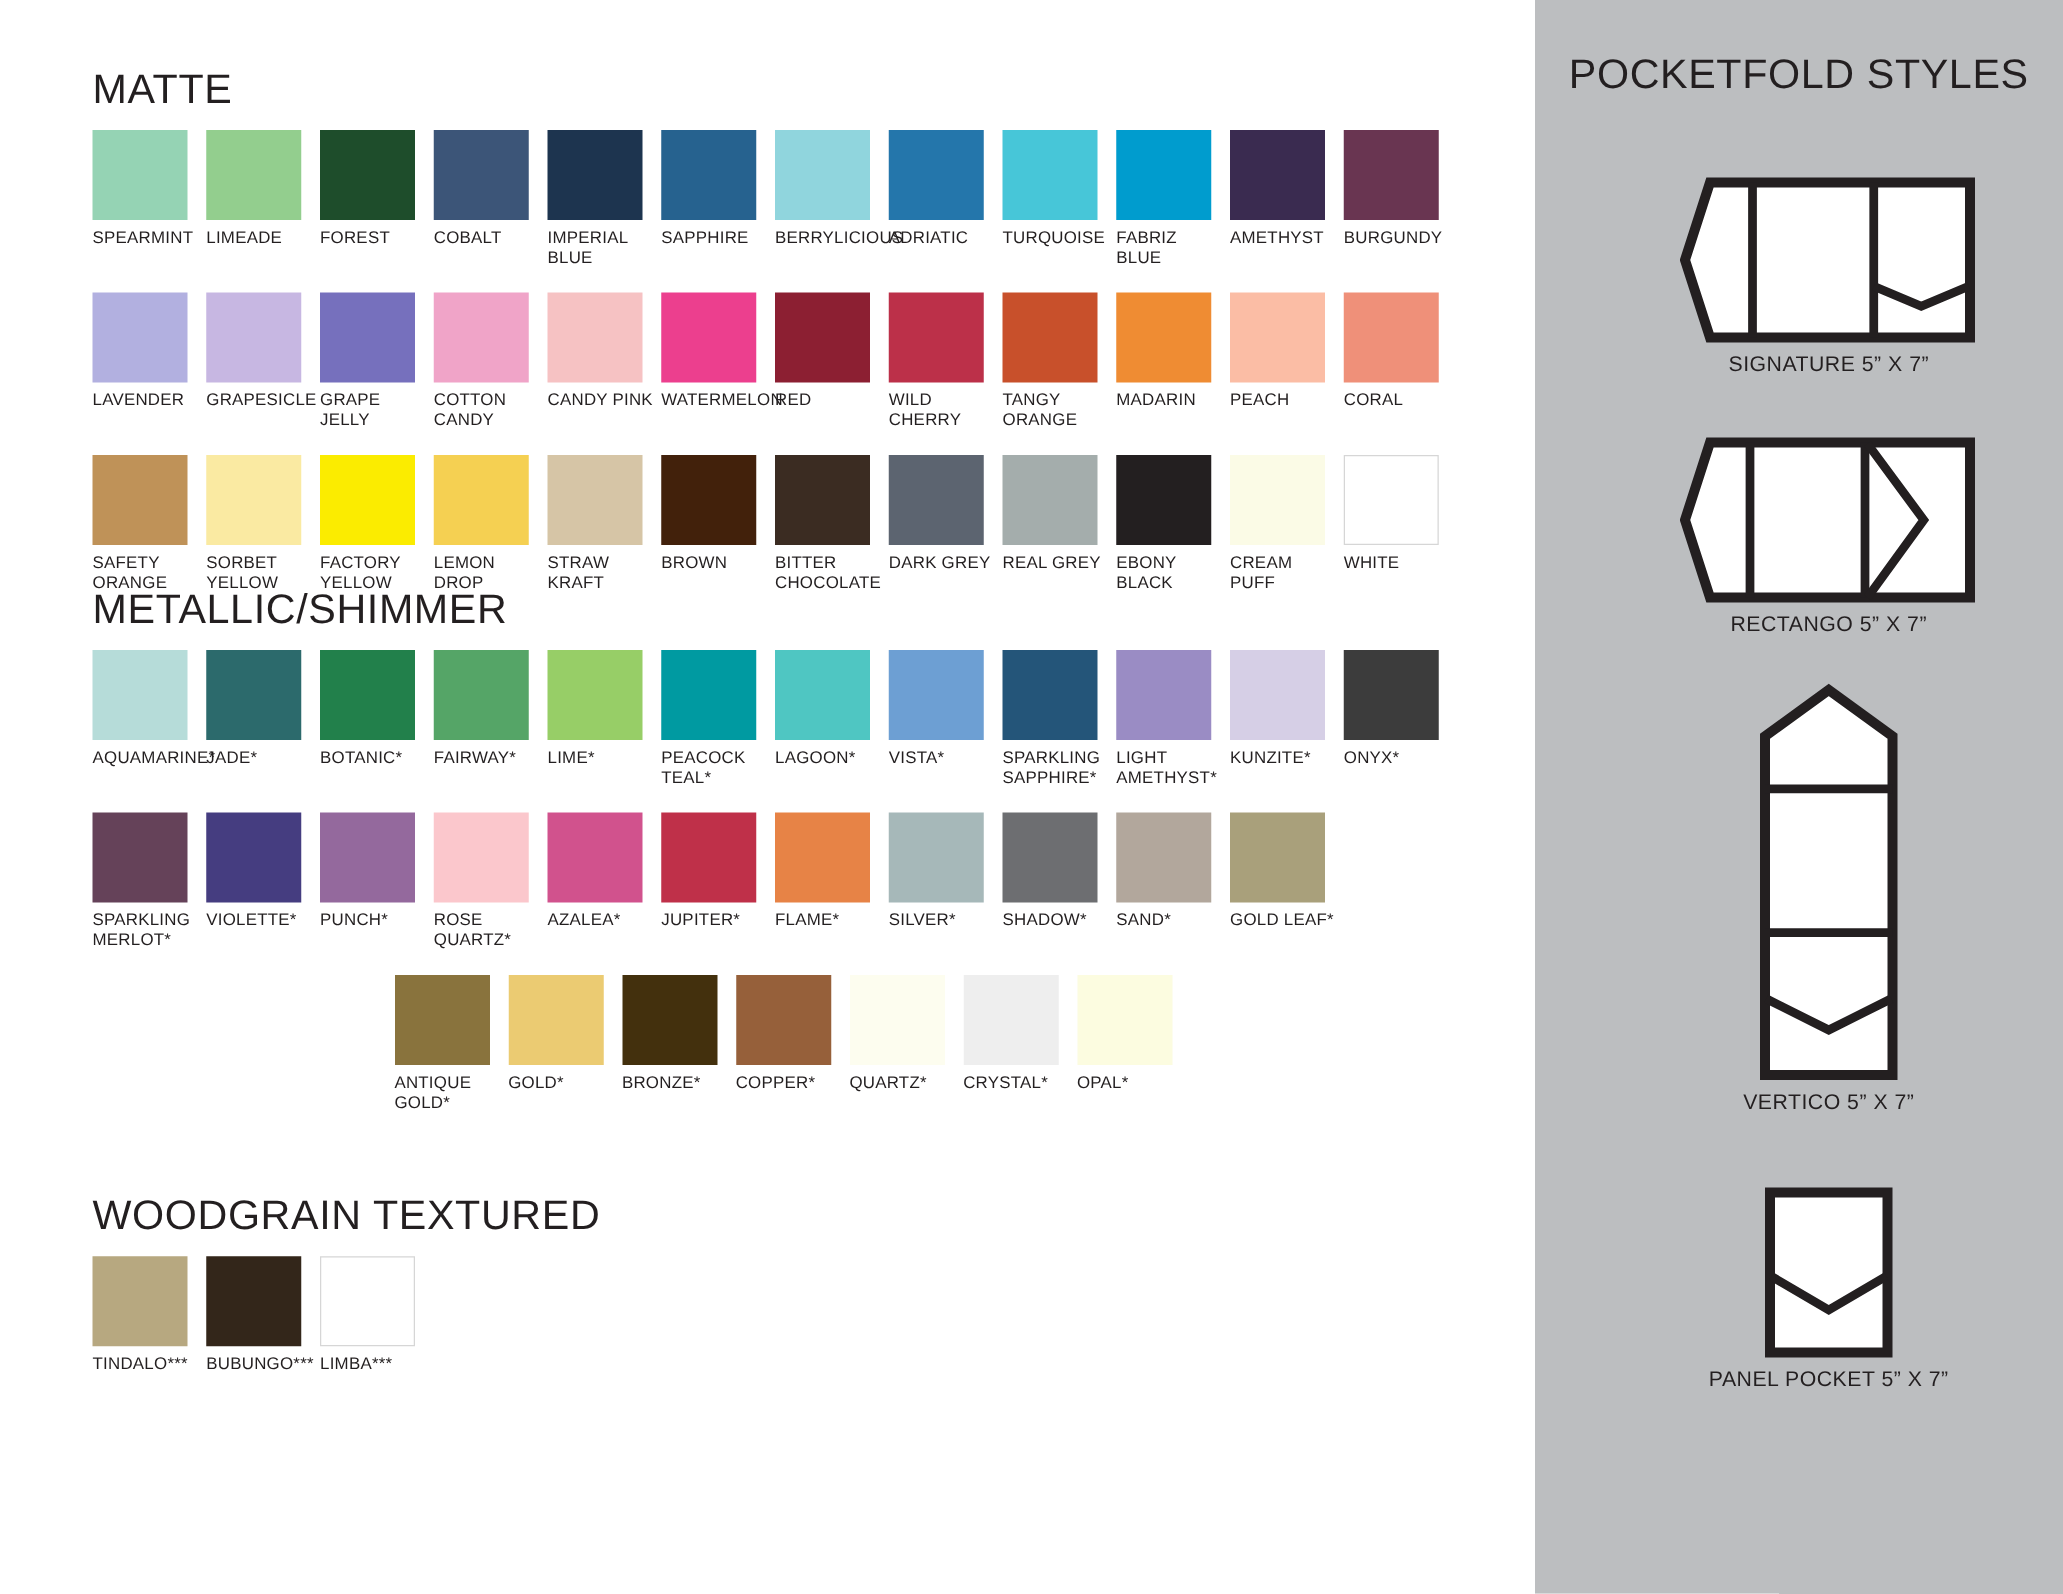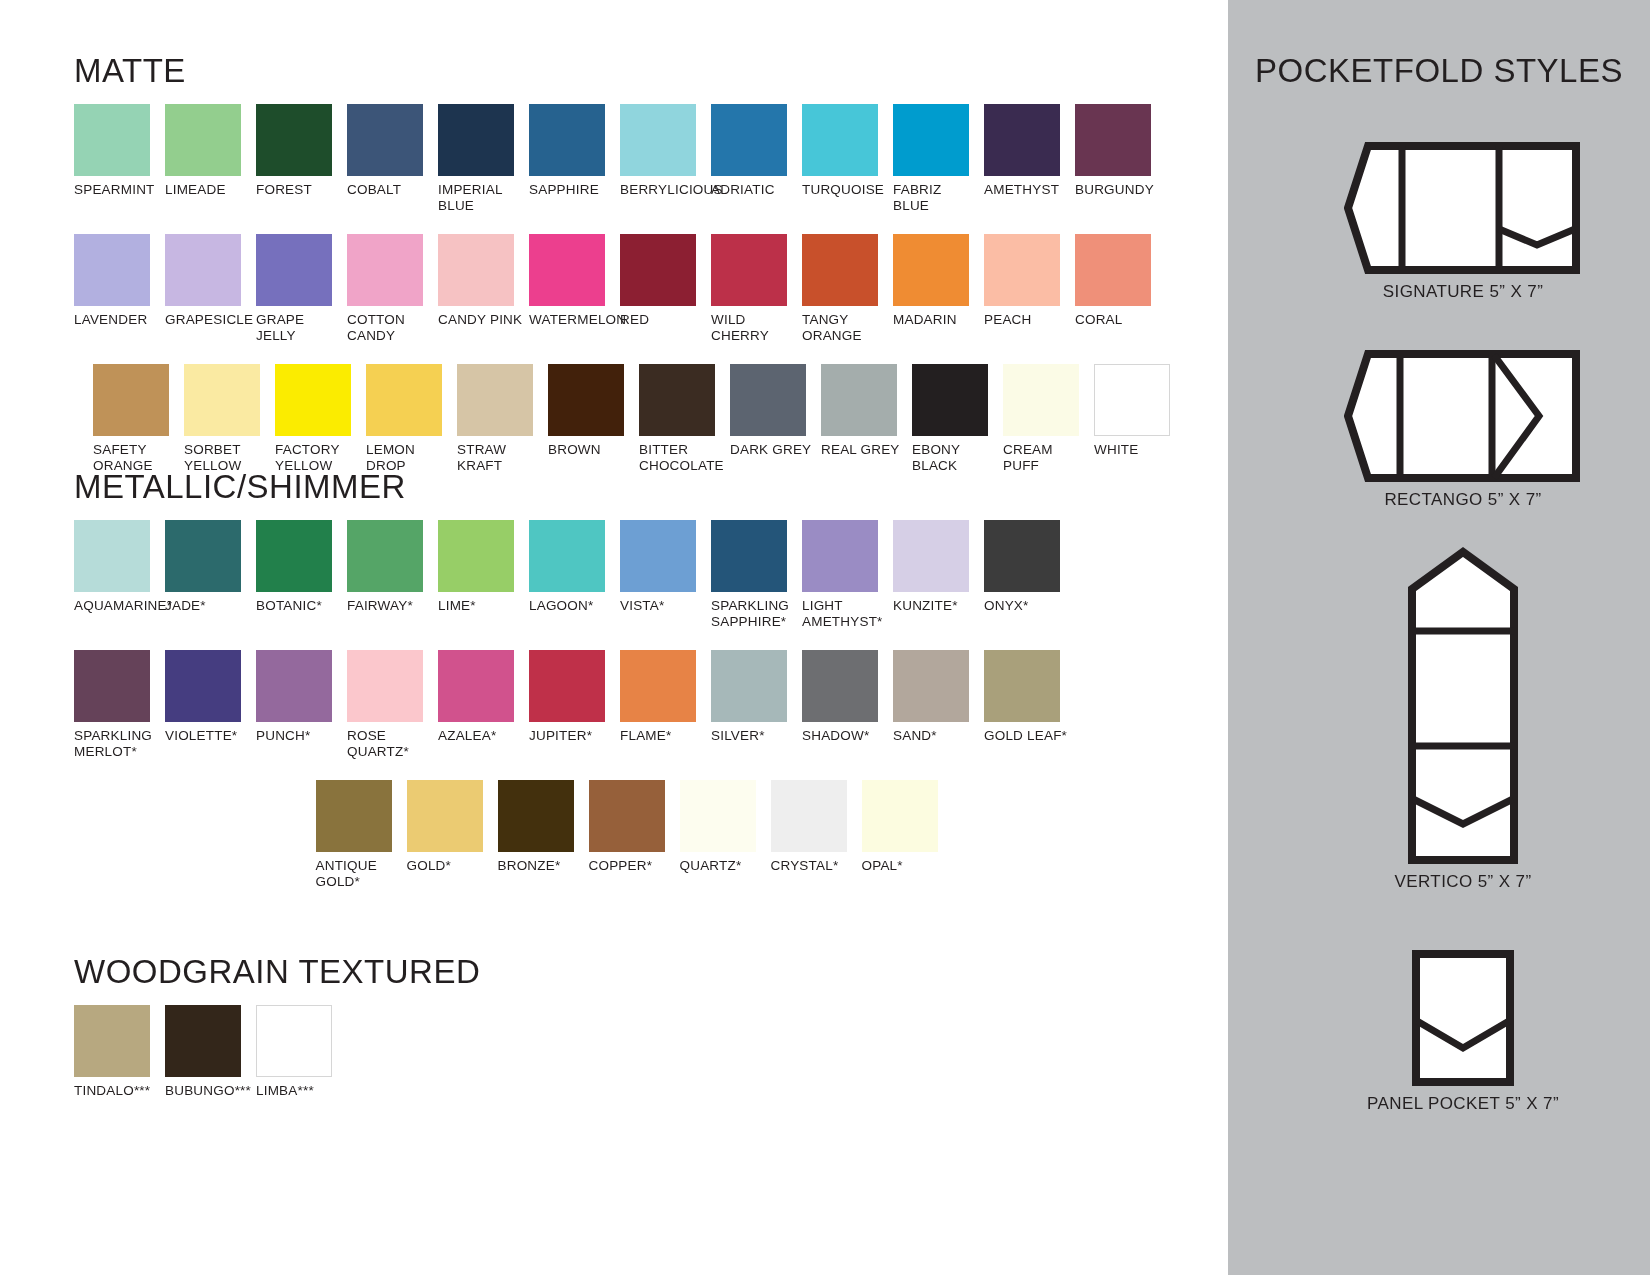--- a/index.html
+++ b/index.html
@@ -88,21 +88,21 @@
     color: #231f20;
     margin-top: 6px;
     letter-spacing: 0.2px;
     white-space: pre-line;
     font-family: "Liberation Sans", sans-serif;
   }
 
   
   .styles-title {
     position: absolute;
-    top: 52px;
+    top: 40px;
     left: 0;
     width: 100%;
     text-align: center;
     font-size: 33px;
     color: #231f20;
     letter-spacing: 0.5px;
     font-family: "Liberation Sans", sans-serif;
   }
   .style-item {
     position: absolute;
@@ -226,21 +226,21 @@
               </div>
               <div class="swatch">
                 <span class="chip" style="background: rgb(251, 189, 165);"></span>
                 <div class="swatch-label">PEACH</div>
               </div>
               <div class="swatch">
                 <span class="chip" style="background: rgb(239, 144, 121);"></span>
                 <div class="swatch-label">CORAL</div>
               </div>
             </div>
-            <div class="row" style="margin-top: 20px; margin-left: 19px;">
+            <div class="row" style="margin-top: 20px;">
               <div class="swatch">
                 <span class="chip" style="background: rgb(191, 146, 88);"></span>
                 <div class="swatch-label">SAFETY
 ORANGE</div>
               </div>
               <div class="swatch">
                 <span class="chip" style="background: rgb(250, 234, 162);"></span>
                 <div class="swatch-label">SORBET
 YELLOW</div>
               </div>
@@ -306,20 +306,25 @@
                 <span class="chip" style="background: rgb(34, 128, 75);"></span>
                 <div class="swatch-label">BOTANIC*</div>
               </div>
               <div class="swatch">
                 <span class="chip" style="background: rgb(85, 165, 103);"></span>
                 <div class="swatch-label">FAIRWAY*</div>
               </div>
               <div class="swatch">
                 <span class="chip" style="background: rgb(151, 206, 103);"></span>
                 <div class="swatch-label">LIME*</div>
+              </div>
+              <div class="swatch">
+                <span class="chip" style="background: rgb(0, 154, 161);"></span>
+                <div class="swatch-label">PEACOCK
+TEAL*</div>
               </div>
               <div class="swatch">
                 <span class="chip" style="background: rgb(79, 198, 194);"></span>
                 <div class="swatch-label">LAGOON*</div>
               </div>
               <div class="swatch">
                 <span class="chip" style="background: rgb(109, 159, 211);"></span>
                 <div class="swatch-label">VISTA*</div>
               </div>
               <div class="swatch">

